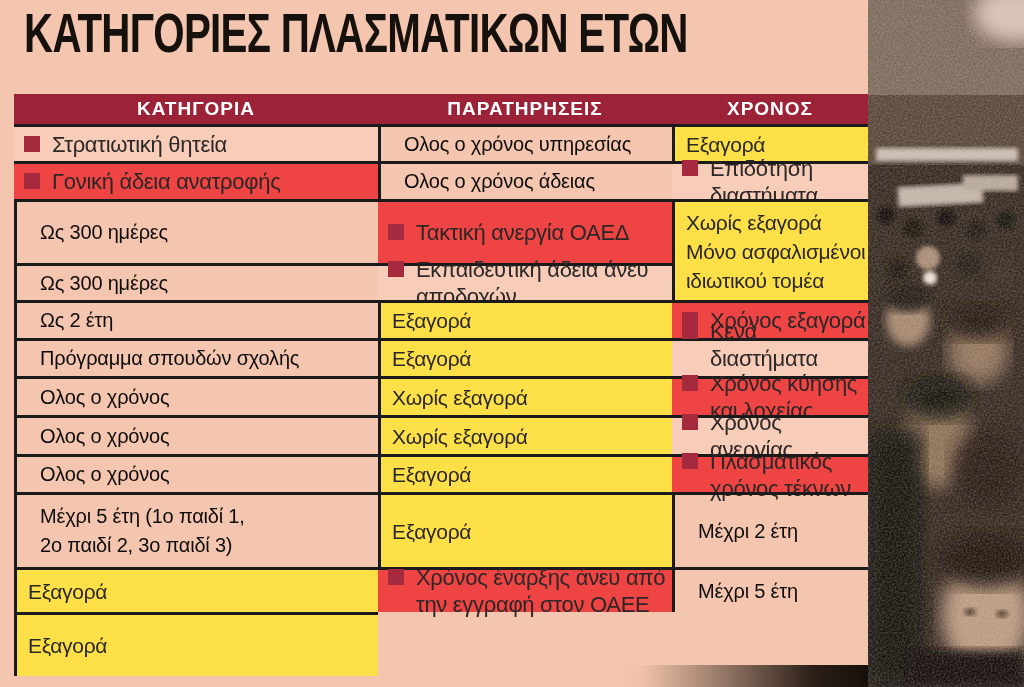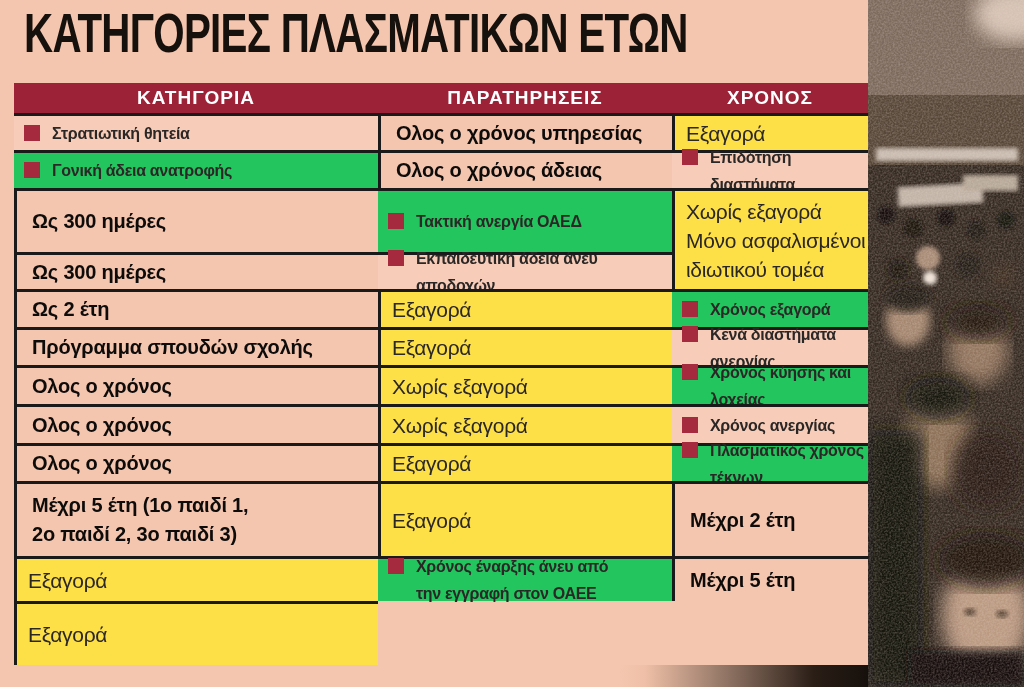--- a/index.html
+++ b/index.html
@@ -10,43 +10,43 @@
   }
   
   .title{
     position:absolute;left:24px;top:4px;
     font-size:56px;font-weight:bold;line-height:1.02;
     color:#17110e;letter-spacing:-1px;white-space:nowrap;
     transform:scaleX(0.72);transform-origin:0 0;
   }
   
   .tbl{
-    position:absolute;left:14px;top:83px;width:854px;
+    position:absolute;left:14px;top:94px;width:854px;
     display:grid;
     grid-template-columns:364px 294px 196px;
     grid-template-rows:30px 37px 38px 64px 37px 38px 38px 39px 39px 38px 75px 45px 64px;
     z-index:3;
   }
   .tbl > div{box-sizing:border-box;display:flex;align-items:center;}
   .h{
     background:#9c2237;color:#ffffff;justify-content:center;
     font-size:19px;font-weight:bold;letter-spacing:1px;
   }
   .cell{border-top:3px solid #1a1a1a;}
   .ctime,.cobs{border-left:3px solid #1a1a1a;}
   .salmon{background:#f7cdb9;}
-  .cream{background:#22c55e;}
-  .ccat{padding-left:10px;font-size:16px;color:#2b2726;letter-spacing:-0.3px;font-weight:bold;}
+  .cream{background:#ef4444;}
+  .ccat{padding-left:10px;font-size:22px;color:#2b2726;letter-spacing:-0.3px;}
   .ccat .inner{display:flex;align-items:flex-start;}
   .bullet{
     width:16px;height:16px;background:#a62a3e;flex:0 0 16px;
     margin-right:12px;margin-top:5px;
   }
   .cat-text{white-space:pre-line;line-height:27px;}
-  .ctime{padding-left:15px;font-size:20px;font-weight:bold;color:#0e0c0b;
+  .ctime{padding-left:23px;font-size:20px;font-weight:normal;color:#0e0c0b;
          background:inherit;white-space:pre-line;line-height:29px;letter-spacing:-0.2px;}
   .cobs{background:#fde047;padding-left:11px;font-size:21px;color:#2b2726;
         white-space:pre-line;line-height:29px;letter-spacing:-0.3px;}
   .obs-merged{grid-column:3;grid-row:4 / span 2;}
   
   .photo{position:absolute;right:0;top:0;width:156px;height:687px;z-index:1;}
   
   .bleed{
     position:absolute;left:620px;top:665px;width:248px;height:22px;z-index:2;
     background:linear-gradient(90deg, rgba(245,198,175,0) 0%, #efc0a7 10%,

